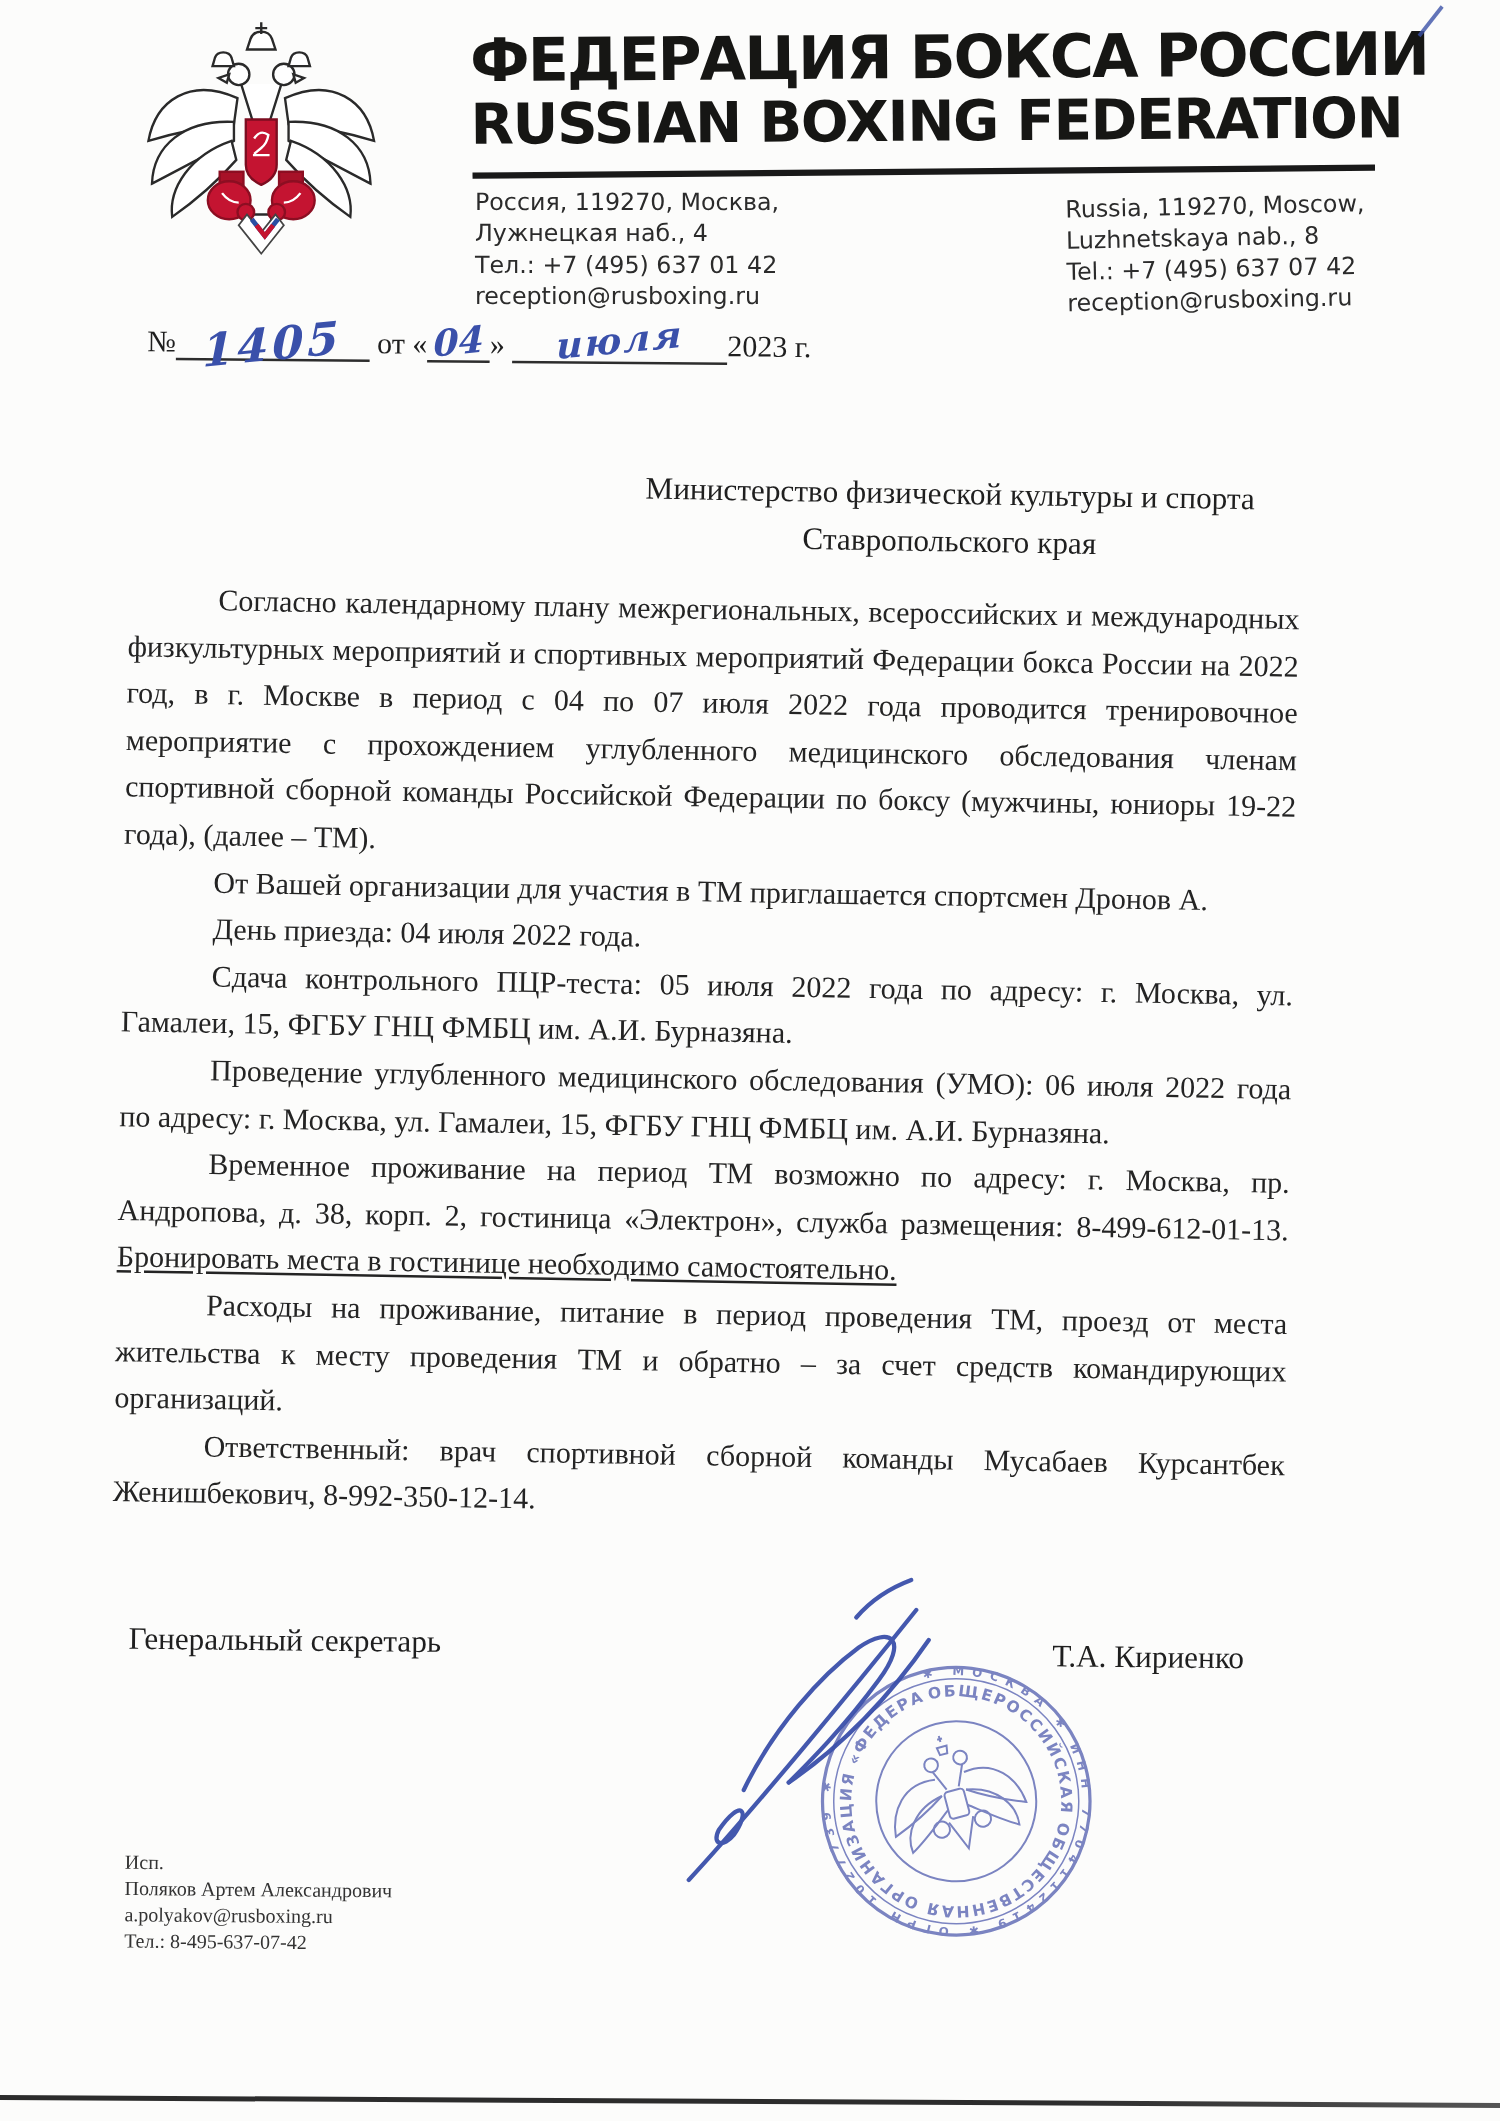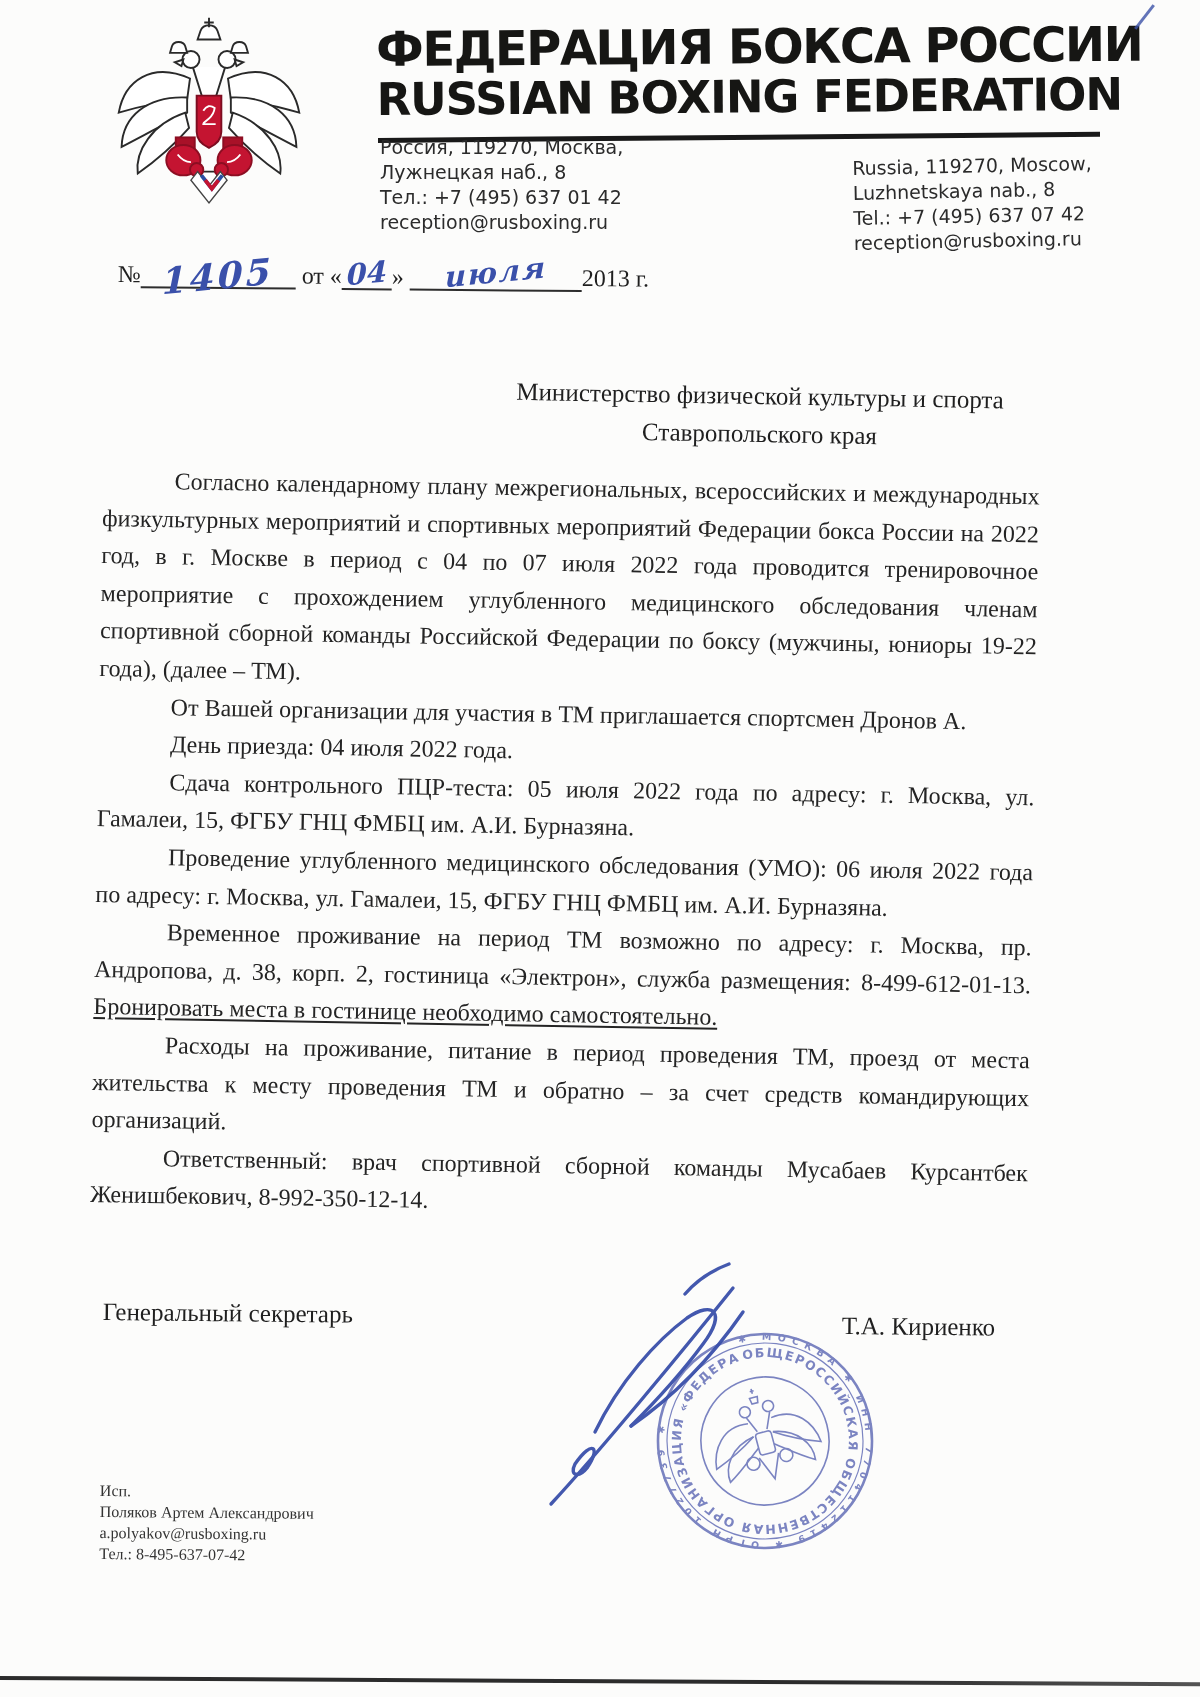--- a/index.html
+++ b/index.html
@@ -12,21 +12,21 @@
   .emblem{position:absolute; left:108px; top:12px; width:202px; height:228px;}
   .titleblock{position:absolute; left:376px; top:24px; width:740px;
     font-family:"DejaVu Sans", sans-serif; font-weight:bold; color:#161614;
     transform:rotate(-0.4deg); transform-origin:left top; line-height:1.08;}
   .org-ru{font-size:48px; letter-spacing:-1.5px; white-space:nowrap;}
   .org-en{font-size:45px; letter-spacing:-1px; white-space:nowrap;}
   .hdr-divider{position:absolute; left:378px; top:138px; width:722px; height:5px;
     background:#191919; transform:rotate(-0.5deg); transform-origin:left top;}
   .addr{position:absolute; font-family:"DejaVu Sans", sans-serif; font-size:19px;
     line-height:25px; color:#2b2b2b;}
-  .addr-ru{left:380px; top:135px;}
+  .addr-ru{left:380px; top:150px;}
   .addr-en{left:852px; top:156px; transform:rotate(-1.2deg); transform-origin:left top;}
   
   .refline{position:absolute; left:118px; top:252px; width:620px; font-size:24px;
     transform:rotate(0.5deg); transform-origin:left top; white-space:nowrap;}
   .blank{display:inline-block; border-bottom:2px solid #2d2d2d; text-align:center; height:34px; vertical-align:bottom;}
   .b-num{width:155px;} .b-day{width:50px;} .b-month{width:172px;}
   .hand{display:inline-block; position:relative; top:2px;
     font-family:"DejaVu Serif", serif; font-style:italic; font-weight:bold;
     color:#3a50aa; transform:rotate(-6deg) skewX(-6deg);}
   .h-num{font-size:36px; letter-spacing:3px;}
@@ -109,35 +109,35 @@
   </svg>
 
   <div class="titleblock">
     <div class="org-ru">ФЕДЕРАЦИЯ БОКСА РОССИИ</div>
     <div class="org-en">RUSSIAN BOXING FEDERATION</div>
   </div>
   <div class="hdr-divider"></div>
 
   <div class="addr addr-ru">
     <div>Россия, 119270, Москва,</div>
-    <div>Лужнецкая наб., 8</div>
+    <div>Лужнецкая наб., 4</div>
     <div>Тел.: +7 (495) 637 01 42</div>
     <div>reception@rusboxing.ru</div>
   </div>
   <div class="addr addr-en">
     <div>Russia, 119270, Moscow,</div>
     <div>Luzhnetskaya nab., 8</div>
     <div>Tel.: +7 (495) 637 07 42</div>
     <div>reception@rusboxing.ru</div>
   </div>
 
   <div class="refline">
     <span>№</span><span class="blank b-num"><span class="hand h-num">1405</span></span>
     <span>от «</span><span class="blank b-day"><span class="hand h-day">04</span></span><span>»</span>
-    <span class="blank b-month"><span class="hand h-month">июля</span></span><span>2013 г.</span>
+    <span class="blank b-month"><span class="hand h-month">июля</span></span><span>2023 г.</span>
   </div>
 
   <div class="addressee">
     <div>Министерство физической культуры и спорта</div>
     <div>Ставропольского края</div>
   </div>
 
   <div class="body-text">
     <p>Согласно календарному плану межрегиональных, всероссийских и международных физкультурных мероприятий и спортивных мероприятий Федерации бокса России на 2022 год, в г. Москве в период с 04 по 07 июля 2022 года проводится тренировочное мероприятие с прохождением углубленного медицинского обследования членам спортивной сборной команды Российской Федерации по боксу (мужчины, юниоры 19-22 года), (далее – ТМ).</p>
     <p>От Вашей организации для участия в ТМ приглашается спортсмен Дронов А.</p>

